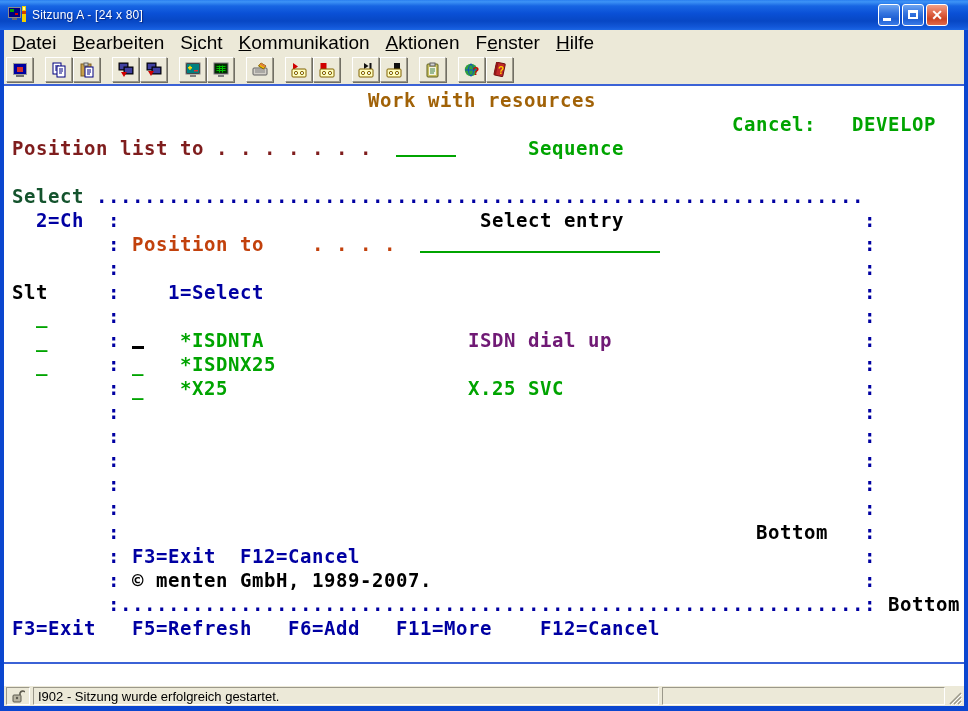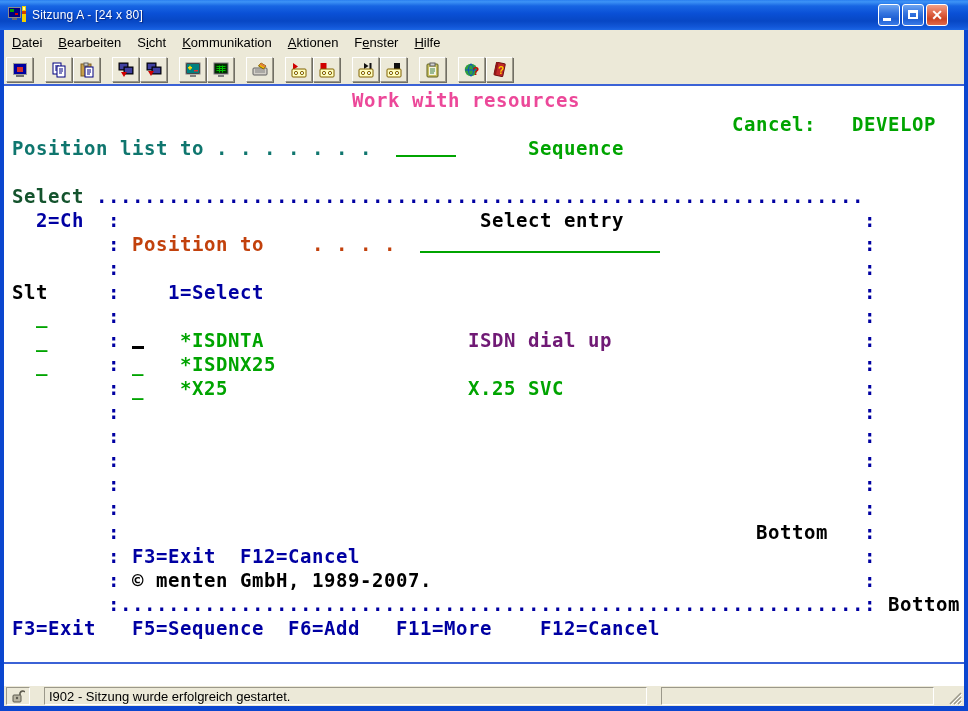--- a/index.html
+++ b/index.html
@@ -30,21 +30,21 @@
     position:relative;padding:0;
   }
   .winbtn.close{background:linear-gradient(180deg,#f0a088 0%,#e0674a 40%,#cc4424 70%,#e06a4c 100%);}
   .glyph-min{position:absolute;left:4px;bottom:4px;width:8px;height:3px;background:#fff;}
   .glyph-max{position:absolute;left:5px;top:5px;width:10px;height:9px;border:2px solid #fff;border-top-width:3px;}
   .glyph-close{font-weight:bold;font-size:14px;}
   
   .menubar{
     position:absolute;left:4px;top:30px;width:960px;height:25px;
     background:#ece9d8;display:flex;align-items:center;
-    font-size:13px;color:#000;
+    font-size:19px;color:#000;
   }
   .menu-item{padding:3px 8px;white-space:nowrap;}
   .menu-item u{text-decoration:underline;}
   
   .toolbar{
     position:absolute;left:4px;top:55px;width:960px;height:29px;
     background:#ece9d8;display:flex;align-items:center;padding-left:2px;
   }
   .tbtn{
     width:27px;height:25px;margin-right:1px;
@@ -69,21 +69,21 @@
   .seg.cursor{background:#000;width:12px;height:3px;}
   
   .filler{position:absolute;left:4px;top:664px;width:960px;height:22px;background:#ffffff;}
   .statusbar{
     position:absolute;left:4px;top:686px;width:960px;height:20px;
     background:#ece9d8;display:flex;align-items:stretch;
     font-size:13px;color:#000;padding:1px 2px;
   }
   .sb-pane{
     border:1px solid;border-color:#9b988a #ffffff #ffffff #9b988a;
-    display:flex;align-items:center;padding:0 4px;margin-right:14px;
+    display:flex;align-items:center;padding:0 4px;margin-right:3px;
   }
   .sb-icon-pane{width:24px;justify-content:center;}
   .sb-msg-pane{width:626px;}
   .sb-extra-pane{width:283px;}
   .sb-grip{flex:1;display:flex;align-items:flex-end;justify-content:flex-end;padding:0;}
   .sb-msg{white-space:nowrap;overflow:hidden;}
 </style>
 </head>
 <body>
 
@@ -245,24 +245,24 @@
           <g transform="rotate(12 8 8)">
             <rect x="3" y="1" width="9" height="13" rx="1" fill="#c02828" stroke="#701010"></rect>
             <rect x="3" y="1" width="2" height="13" fill="#901818"></rect>
           </g>
           <text x="6" y="12" fill="#ffd000" font-size="10" font-weight="bold" font-family="sans-serif">?</text>
         </svg>
       </button>
     </div>
 
   <div class="terminal" id="terminal">
-      <div class="seg" style="left: 348px; top: 3px; color: #ec4899;">Work with resources</div>
+      <div class="seg" style="left: 364px; top: 3px; color: #a16207;">Work with resources</div>
       <div class="seg" style="left: 728px; top: 27px; color: rgb(0, 164, 0);">Cancel:</div>
       <div class="seg" style="left: 848px; top: 27px; color: rgb(0, 164, 0);">DEVELOP</div>
-      <div class="seg" style="left: 8px; top: 51px; color: #0f766e;">Position list to . . . . . . .</div>
+      <div class="seg" style="left: 8px; top: 51px; color: #7f1d1d;">Position list to . . . . . . .</div>
       <div class="seg input" style="left: 392px; top: 51px; width: 60px;"></div>
       <div class="seg" style="left: 524px; top: 51px; color: rgb(0, 164, 0);">Sequence</div>
       <div class="seg" style="left: 8px; top: 99px; color: #14532d;">Select</div>
       <div class="seg" style="left: 92px; top: 99px; color: rgb(0, 0, 162);">................................................................</div>
       <div class="seg" style="left: 32px; top: 123px; color: rgb(0, 0, 162);">2=Ch</div>
       <div class="seg" style="left: 104px; top: 123px; color: rgb(0, 0, 162);">:</div>
       <div class="seg" style="left: 476px; top: 123px; color: rgb(0, 0, 0);">Select entry</div>
       <div class="seg" style="left: 860px; top: 123px; color: rgb(0, 0, 162);">:</div>
       <div class="seg" style="left: 104px; top: 147px; color: rgb(0, 0, 162);">:</div>
       <div class="seg" style="left: 128px; top: 147px; color: #c2410c;">Position to    . . . .</div>
@@ -311,21 +311,21 @@
       <div class="seg" style="left: 236px; top: 459px; color: rgb(0, 0, 162);">F12=Cancel</div>
       <div class="seg" style="left: 860px; top: 459px; color: rgb(0, 0, 162);">:</div>
       <div class="seg" style="left: 104px; top: 483px; color: rgb(0, 0, 162);">:</div>
       <div class="seg" style="left: 128px; top: 483px; color: rgb(0, 0, 0);">© menten GmbH, 1989-2007.</div>
       <div class="seg" style="left: 860px; top: 483px; color: rgb(0, 0, 162);">:</div>
       <div class="seg" style="left: 104px; top: 507px; color: rgb(0, 0, 162);">:</div>
       <div class="seg" style="left: 116px; top: 507px; color: rgb(0, 0, 162);">..............................................................</div>
       <div class="seg" style="left: 860px; top: 507px; color: rgb(0, 0, 162);">:</div>
       <div class="seg" style="left: 884px; top: 507px; color: rgb(0, 0, 0);">Bottom</div>
       <div class="seg" style="left: 8px; top: 531px; color: rgb(0, 0, 162);">F3=Exit</div>
-      <div class="seg" style="left: 128px; top: 531px; color: rgb(0, 0, 162);">F5=Sequence</div>
+      <div class="seg" style="left: 128px; top: 531px; color: rgb(0, 0, 162);">F5=Refresh</div>
       <div class="seg" style="left: 284px; top: 531px; color: rgb(0, 0, 162);">F6=Add</div>
       <div class="seg" style="left: 392px; top: 531px; color: rgb(0, 0, 162);">F11=More</div>
       <div class="seg" style="left: 536px; top: 531px; color: rgb(0, 0, 162);">F12=Cancel</div>
     </div>
 
   <div class="filler"></div>
 
   <div class="statusbar">
     <div class="sb-pane sb-icon-pane">
       <svg width="14" height="14" viewBox="0 0 14 14">

